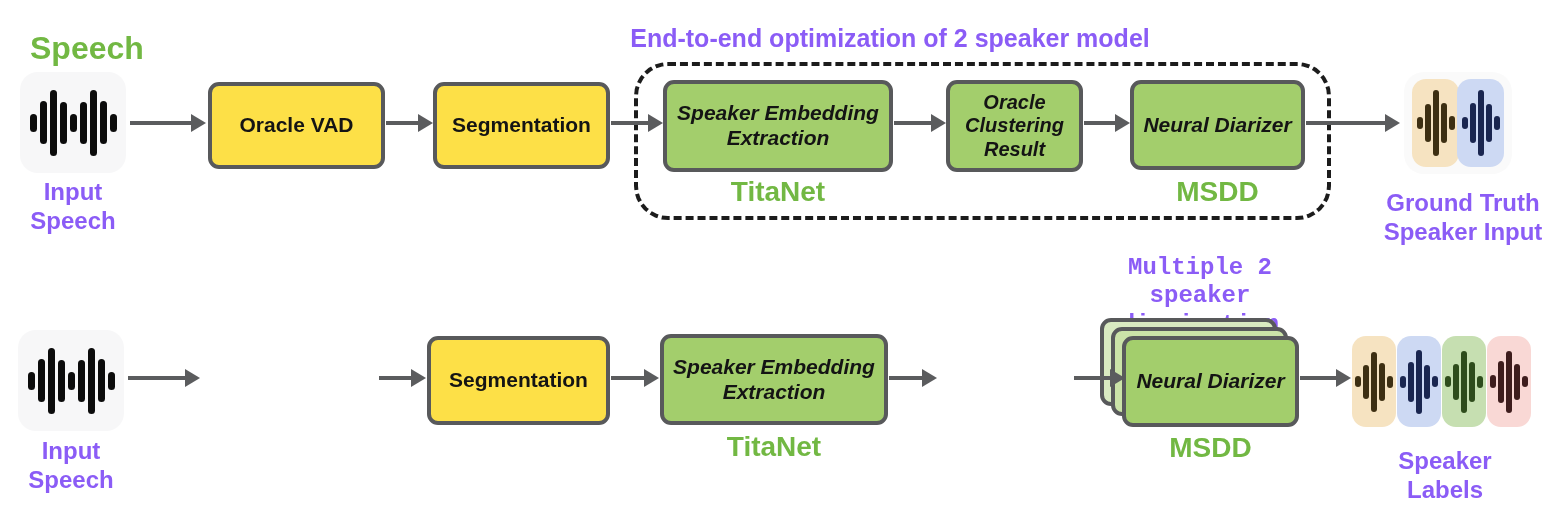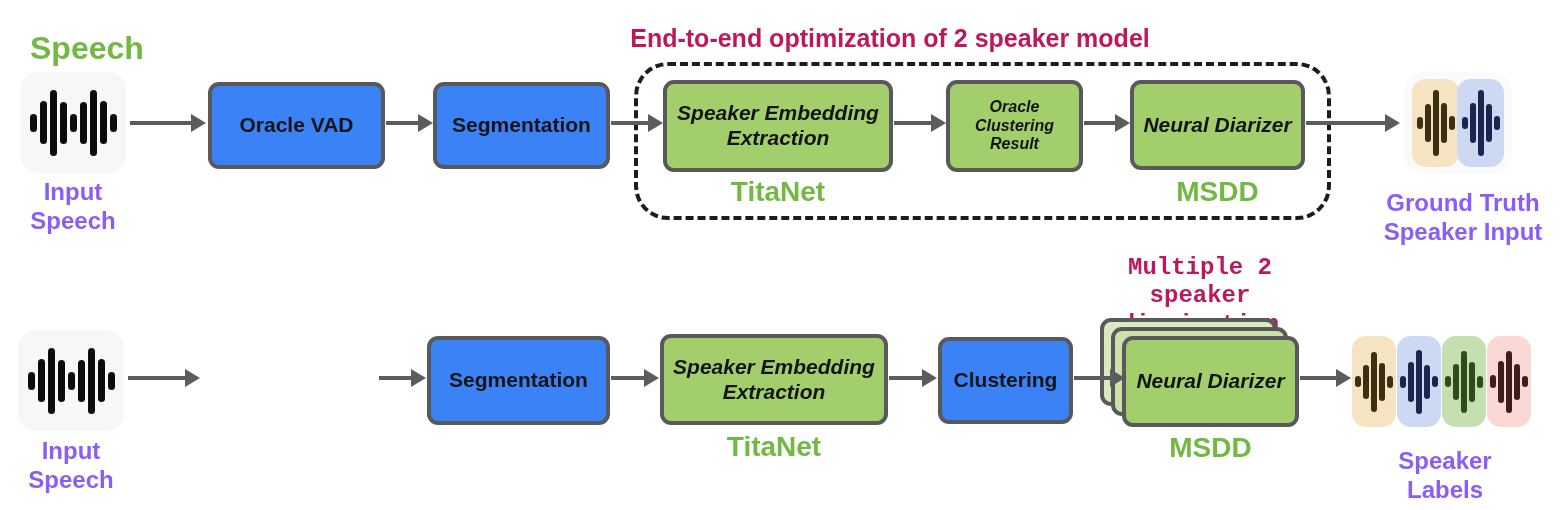--- a/index.html
+++ b/index.html
@@ -7,27 +7,27 @@
     position:relative;width:1566px;height:510px;background:#ffffff;overflow:hidden;
     font-family:"Liberation Sans","DejaVu Sans",sans-serif;font-weight:700;
   }
   .heading{position:absolute;font-size:32px;color:#72b843;}
   .node{
     position:absolute;box-sizing:border-box;display:flex;align-items:center;justify-content:center;
     text-align:center;border:4px solid #58595b;border-radius:11px;
     font-size:21px;color:#141414;line-height:1.18;padding:4px 6px;background:#d9d9d9;
   }
   .node.green{background:#a3ce6c;font-style:italic;}
-  .node.gray{background:#3b82f6;}
+  .node.gray{background:#fde047;}
   .stack-back{position:absolute;box-sizing:border-box;border:4px solid #58595b;border-radius:11px;z-index:1;}
   .stack-b1{background:#d9eac1;}
   .stack-b2{background:#cbe3a8;}
   .node.front{z-index:3;}
   .sublabel{position:absolute;text-align:center;font-size:28px;color:#72b843;}
-  .gray-title{position:absolute;text-align:center;font-size:25px;color:#be185d;white-space:pre-line;line-height:1.18;}
+  .gray-title{position:absolute;text-align:center;font-size:25px;color:#8b5cf6;white-space:pre-line;line-height:1.18;}
   .dashed-group{position:absolute;border:4px dashed #1c1c1c;border-radius:34px;box-sizing:border-box;background:transparent;}
   .arrow{position:absolute;height:4px;background:#5b5c5e;z-index:2;}
   .arrow::after{
     content:"";position:absolute;right:-14px;top:50%;transform:translateY(-50%);
     width:0;height:0;border-left:15px solid #5b5c5e;border-top:9px solid transparent;border-bottom:9px solid transparent;
   }
   .icon-card{
     position:absolute;background:#f7f7f8;border-radius:18px;display:flex;align-items:center;justify-content:center;
     gap:3px;color:#0c0c0c;
   }
@@ -76,21 +76,21 @@
   <div class="arrow" style="left:611px;top:121px;width:38px;"></div>
 
   <div class="dashed-group" style="left:634px;top:62px;width:697px;height:158px;"></div>
   <div class="gray-title" style="left:620px;top:24px;width:540px;">End-to-end optimization of 2 speaker model</div>
 
   <div class="node green" style="left:663px;top:80px;width:230px;height:92px;">Speaker Embedding Extraction</div>
   <div class="sublabel" style="left:663px;top:176px;width:230px;">TitaNet</div>
 
   <div class="arrow" style="left:894px;top:121px;width:38px;"></div>
 
-  <div class="node green" style="left:946px;top:80px;width:137px;height:92px;font-size:16px;">Oracle Clustering Result</div>
+  <div class="node green" style="left:946px;top:80px;width:137px;height:92px;font-size:20px;">Oracle Clustering Result</div>
 
   <div class="arrow" style="left:1084px;top:121px;width:32px;"></div>
 
   <div class="node green" style="left:1130px;top:80px;width:175px;height:90px;">Neural Diarizer</div>
   <div class="sublabel" style="left:1130px;top:176px;width:175px;">MSDD</div>
 
   <div class="arrow" style="left:1306px;top:121px;width:80px;"></div>
 
   <div class="out-card" style="left:1404px;top:72px;">
     <div class="chip chip-gt chip-tan">
@@ -133,21 +133,20 @@
 
   <div class="node gray" style="left:427px;top:336px;width:183px;height:89px;">Segmentation</div>
 
   <div class="arrow" style="left:611px;top:376px;width:34px;"></div>
 
   <div class="node green" style="left:660px;top:334px;width:228px;height:91px;">Speaker Embedding Extraction</div>
   <div class="sublabel" style="left:660px;top:431px;width:228px;">TitaNet</div>
 
   <div class="arrow" style="left:889px;top:376px;width:34px;"></div>
 
-  <div class="node gray" style="left:938px;top:337px;width:135px;height:87px;">Clustering</div>
 
   <div class="arrow" style="left:1074px;top:376px;width:37px;"></div>
 
   <div class="gray-title" style="left:1080px;top:254px;width:240px;font-size:24px;font-family:Liberation Mono, monospace;">Multiple 2 speaker
 diarization decoders</div>
 
   <div class="stack-back stack-b1" style="left:1100px;top:318px;width:177px;height:88px;"></div>
   <div class="stack-back stack-b2" style="left:1111px;top:327px;width:177px;height:89px;"></div>
   <div class="node green front" style="left:1122px;top:336px;width:177px;height:91px;">Neural Diarizer</div>
   <div class="sublabel" style="left:1122px;top:432px;width:177px;">MSDD</div>

